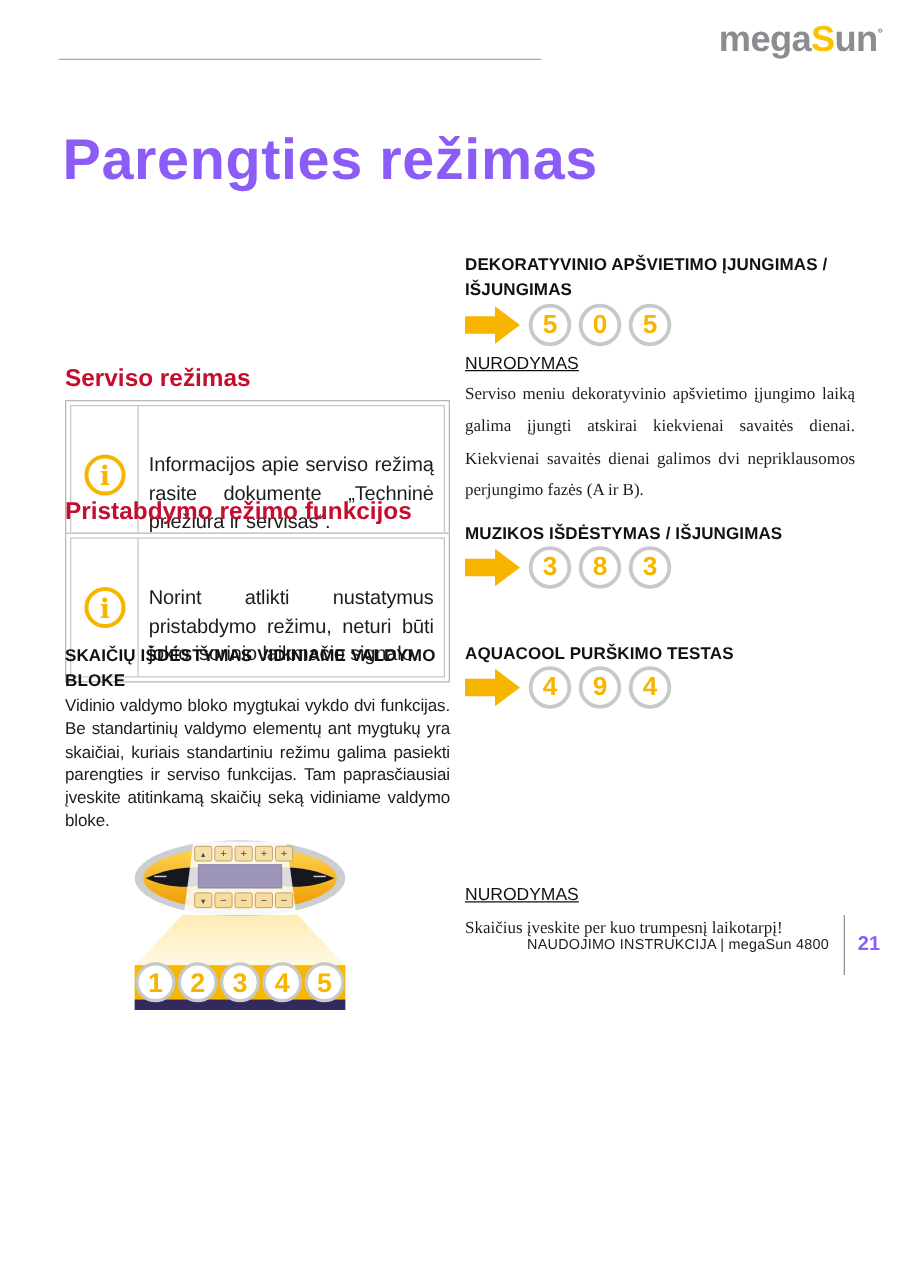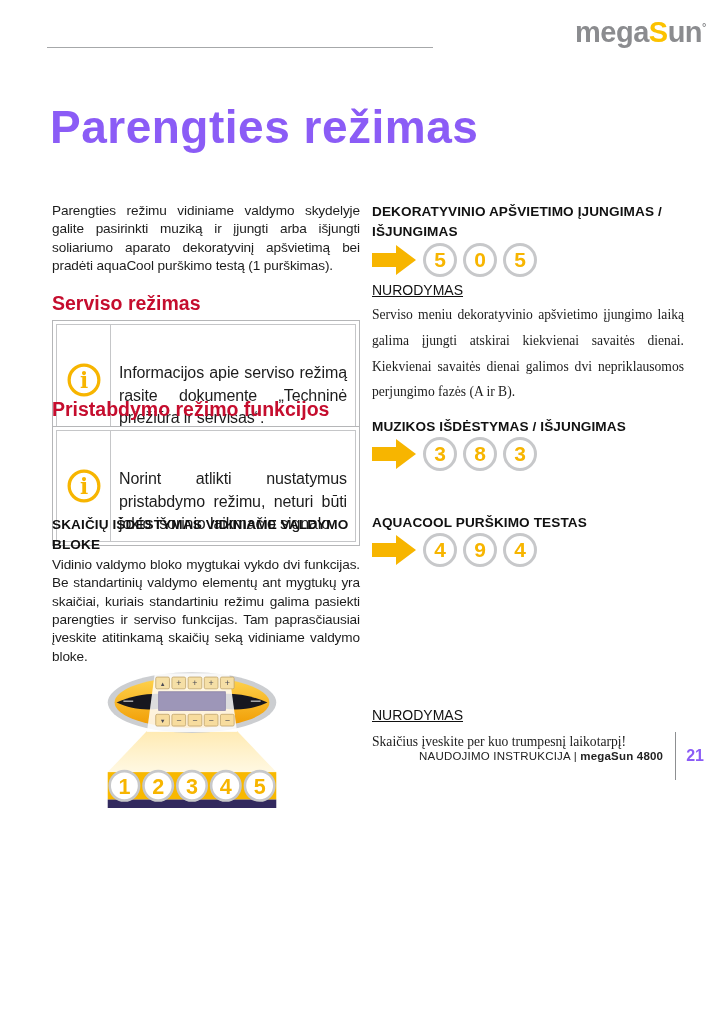--- a/index.html
+++ b/index.html
@@ -31,41 +31,40 @@
 
   .code-row { display:flex; align-items:center; gap:6px; }
   .digit-circle {
     width:34px; height:34px; border-radius:50%; border:3px solid #c7c8ca; background:#fff;
     display:flex; align-items:center; justify-content:center;
     font-size:21px; font-weight:bold; color:#f7b500;
   }
 
   .footer { right:20px; bottom:28px; display:flex; align-items:center; }
   .footer-text { font-size:11.5px; color:#222; letter-spacing:0.2px; white-space:nowrap; }
-  .footer-text b { font-weight:bold; }
+  .footer-text b { font-weight:normal; }
   .footer-divider { width:1px; height:48px; background:#8d8f91; margin:0 10px 0 12px; }
   .page-number { font-size:16px; font-weight:bold; color:#8b5cf6; }
 
   .col-left { left:52px; width:308px; }
   .col-right { left:372px; width:312px; }
 </style>
 </head>
 <body>
 
 <div class="page">
 
   <div class="abs header-rule"></div>
 
   <div class="abs logo">
     <span>mega</span><span class="accent">S</span><span>un</span><span class="tm">°</span>
   </div>
 
   <h1 class="abs page-title">Parengties režimas</h1>
 
-  <p class="abs col-left body-text" style="top:202px;">Parengties režimu vidiniame valdymo skydelyje galite pasirinkti muziką ir įjungti arba išjungti soliariumo aparato dekoratyvinį apšvietimą bei pradėti aquaCool purškimo testą (1 purškimas).</p>
 
   <h2 class="abs col-left red-heading" style="top:292px;">Serviso režimas</h2>
 
   <div class="abs col-left infobox" style="top:320px;">
     <div class="infobox-inner">
       <div class="icon-cell">
         <svg width="36" height="36" viewBox="0 0 40 40">
           <circle cx="20" cy="20" r="16.5" fill="none" stroke="#f7b500" stroke-width="3.6"></circle>
           <text x="20" y="29" text-anchor="middle" font-family="DejaVu Serif, serif" font-weight="bold" font-size="24" fill="#f7b500">i</text>
         </svg>

